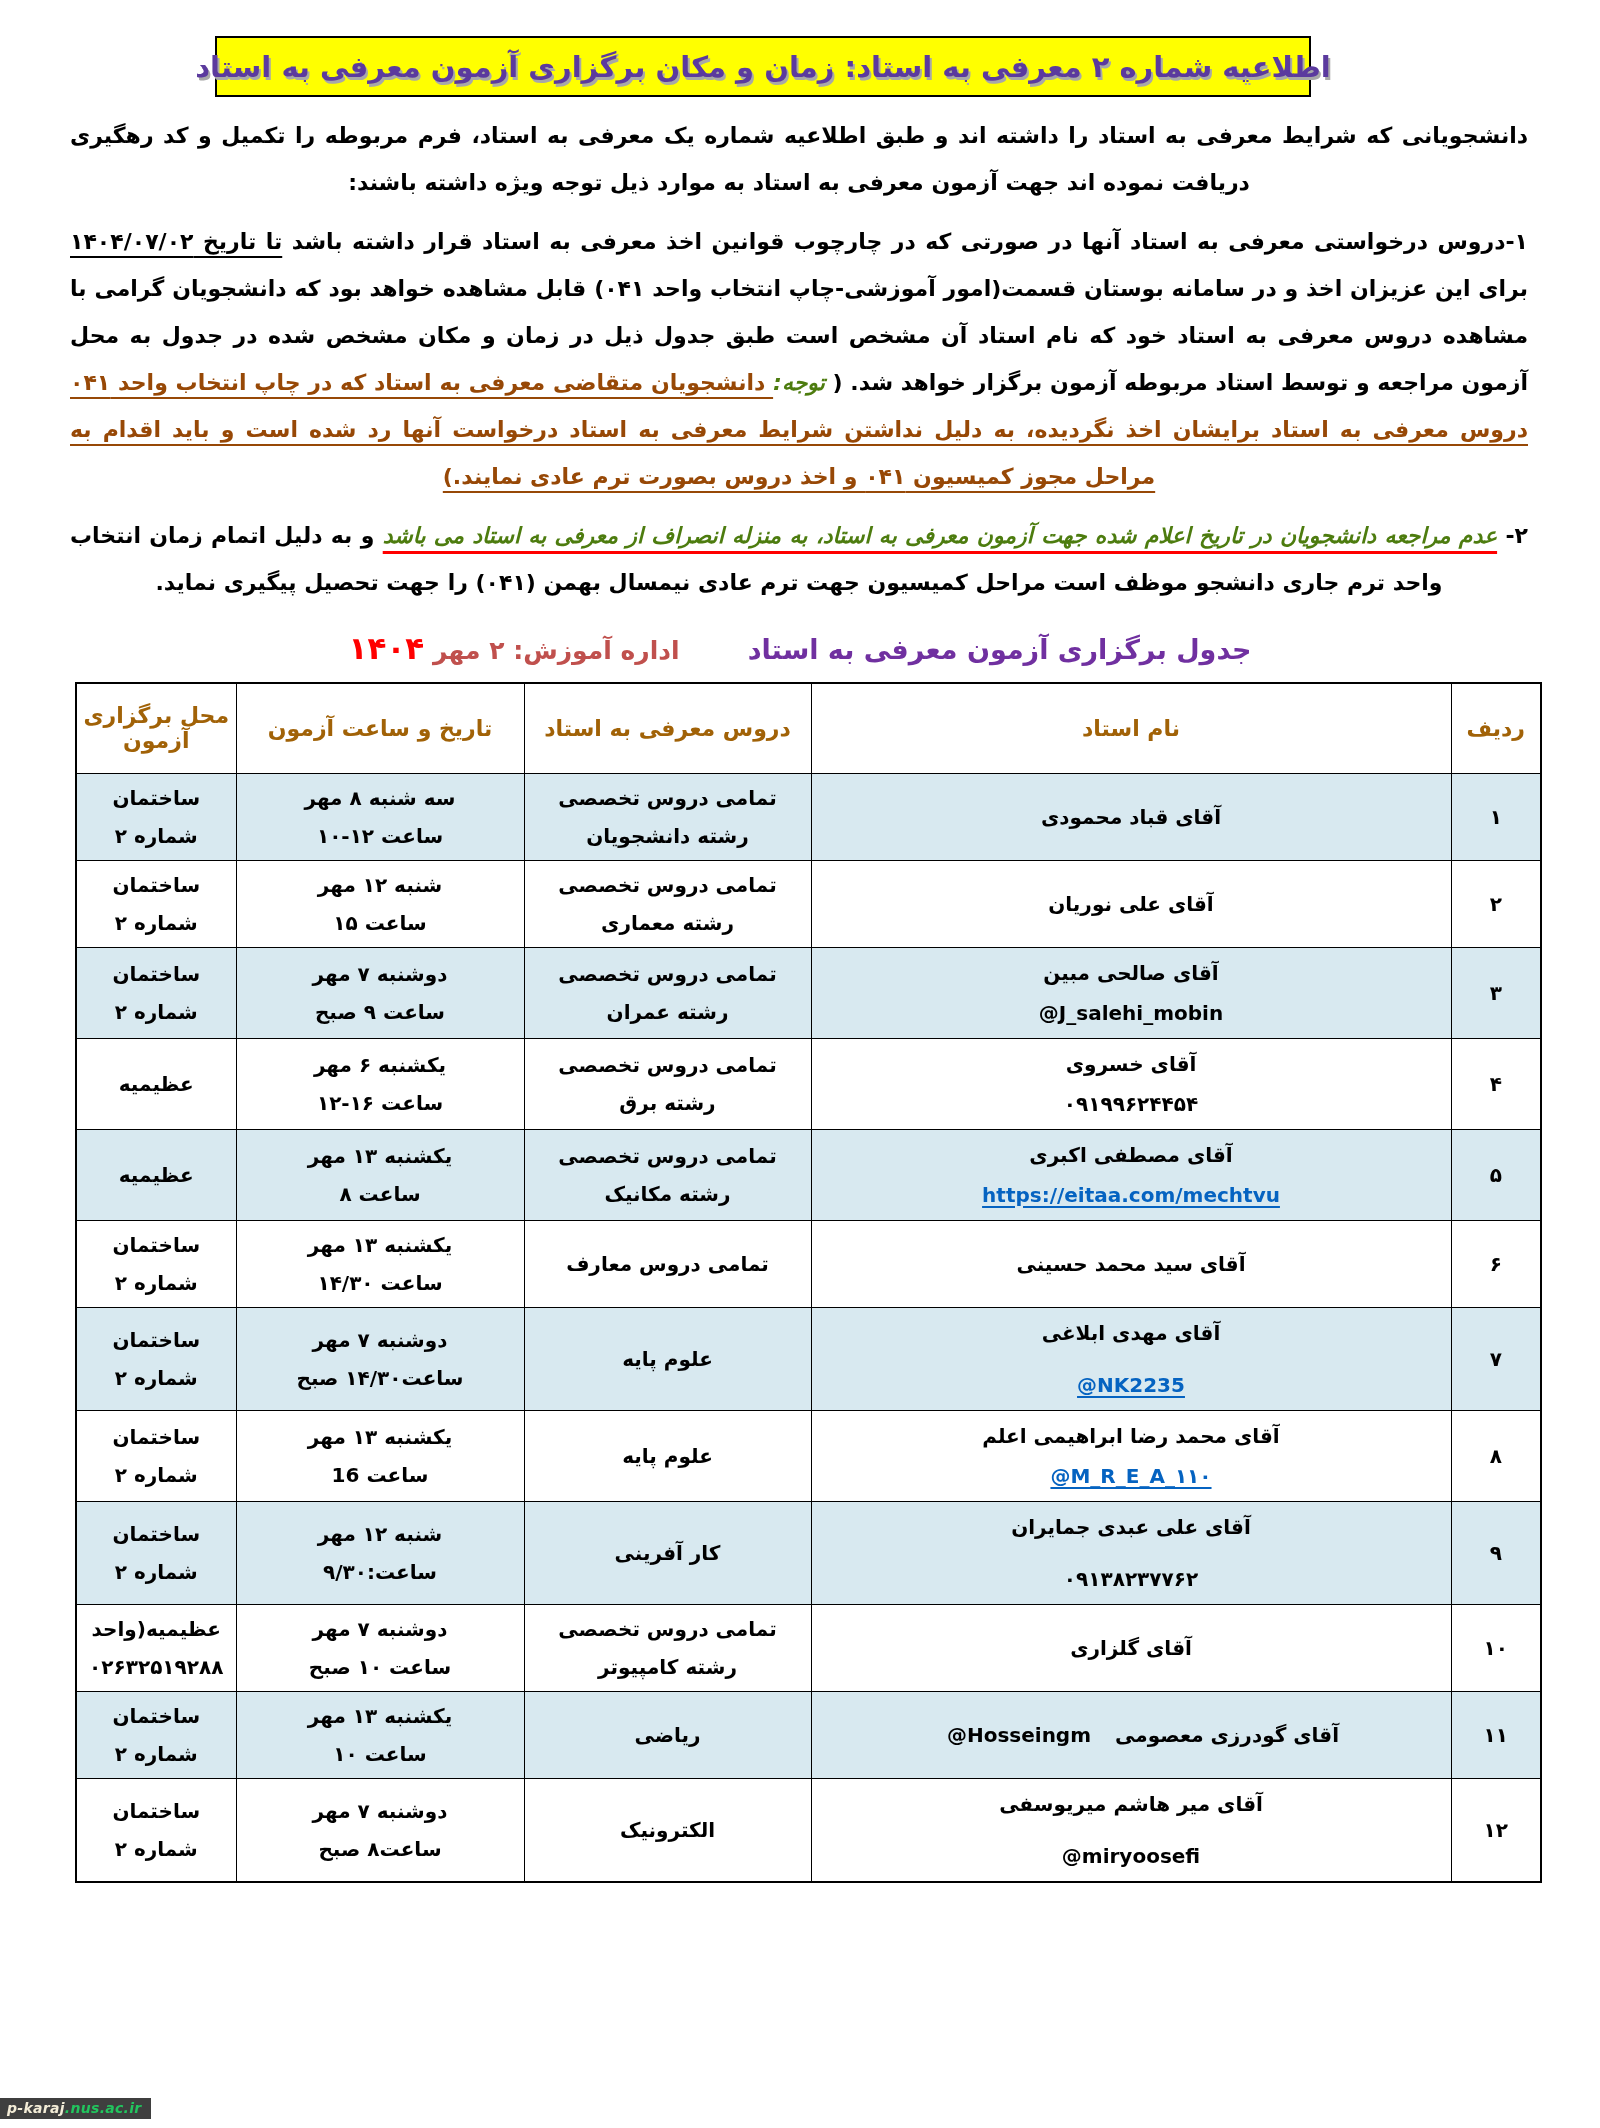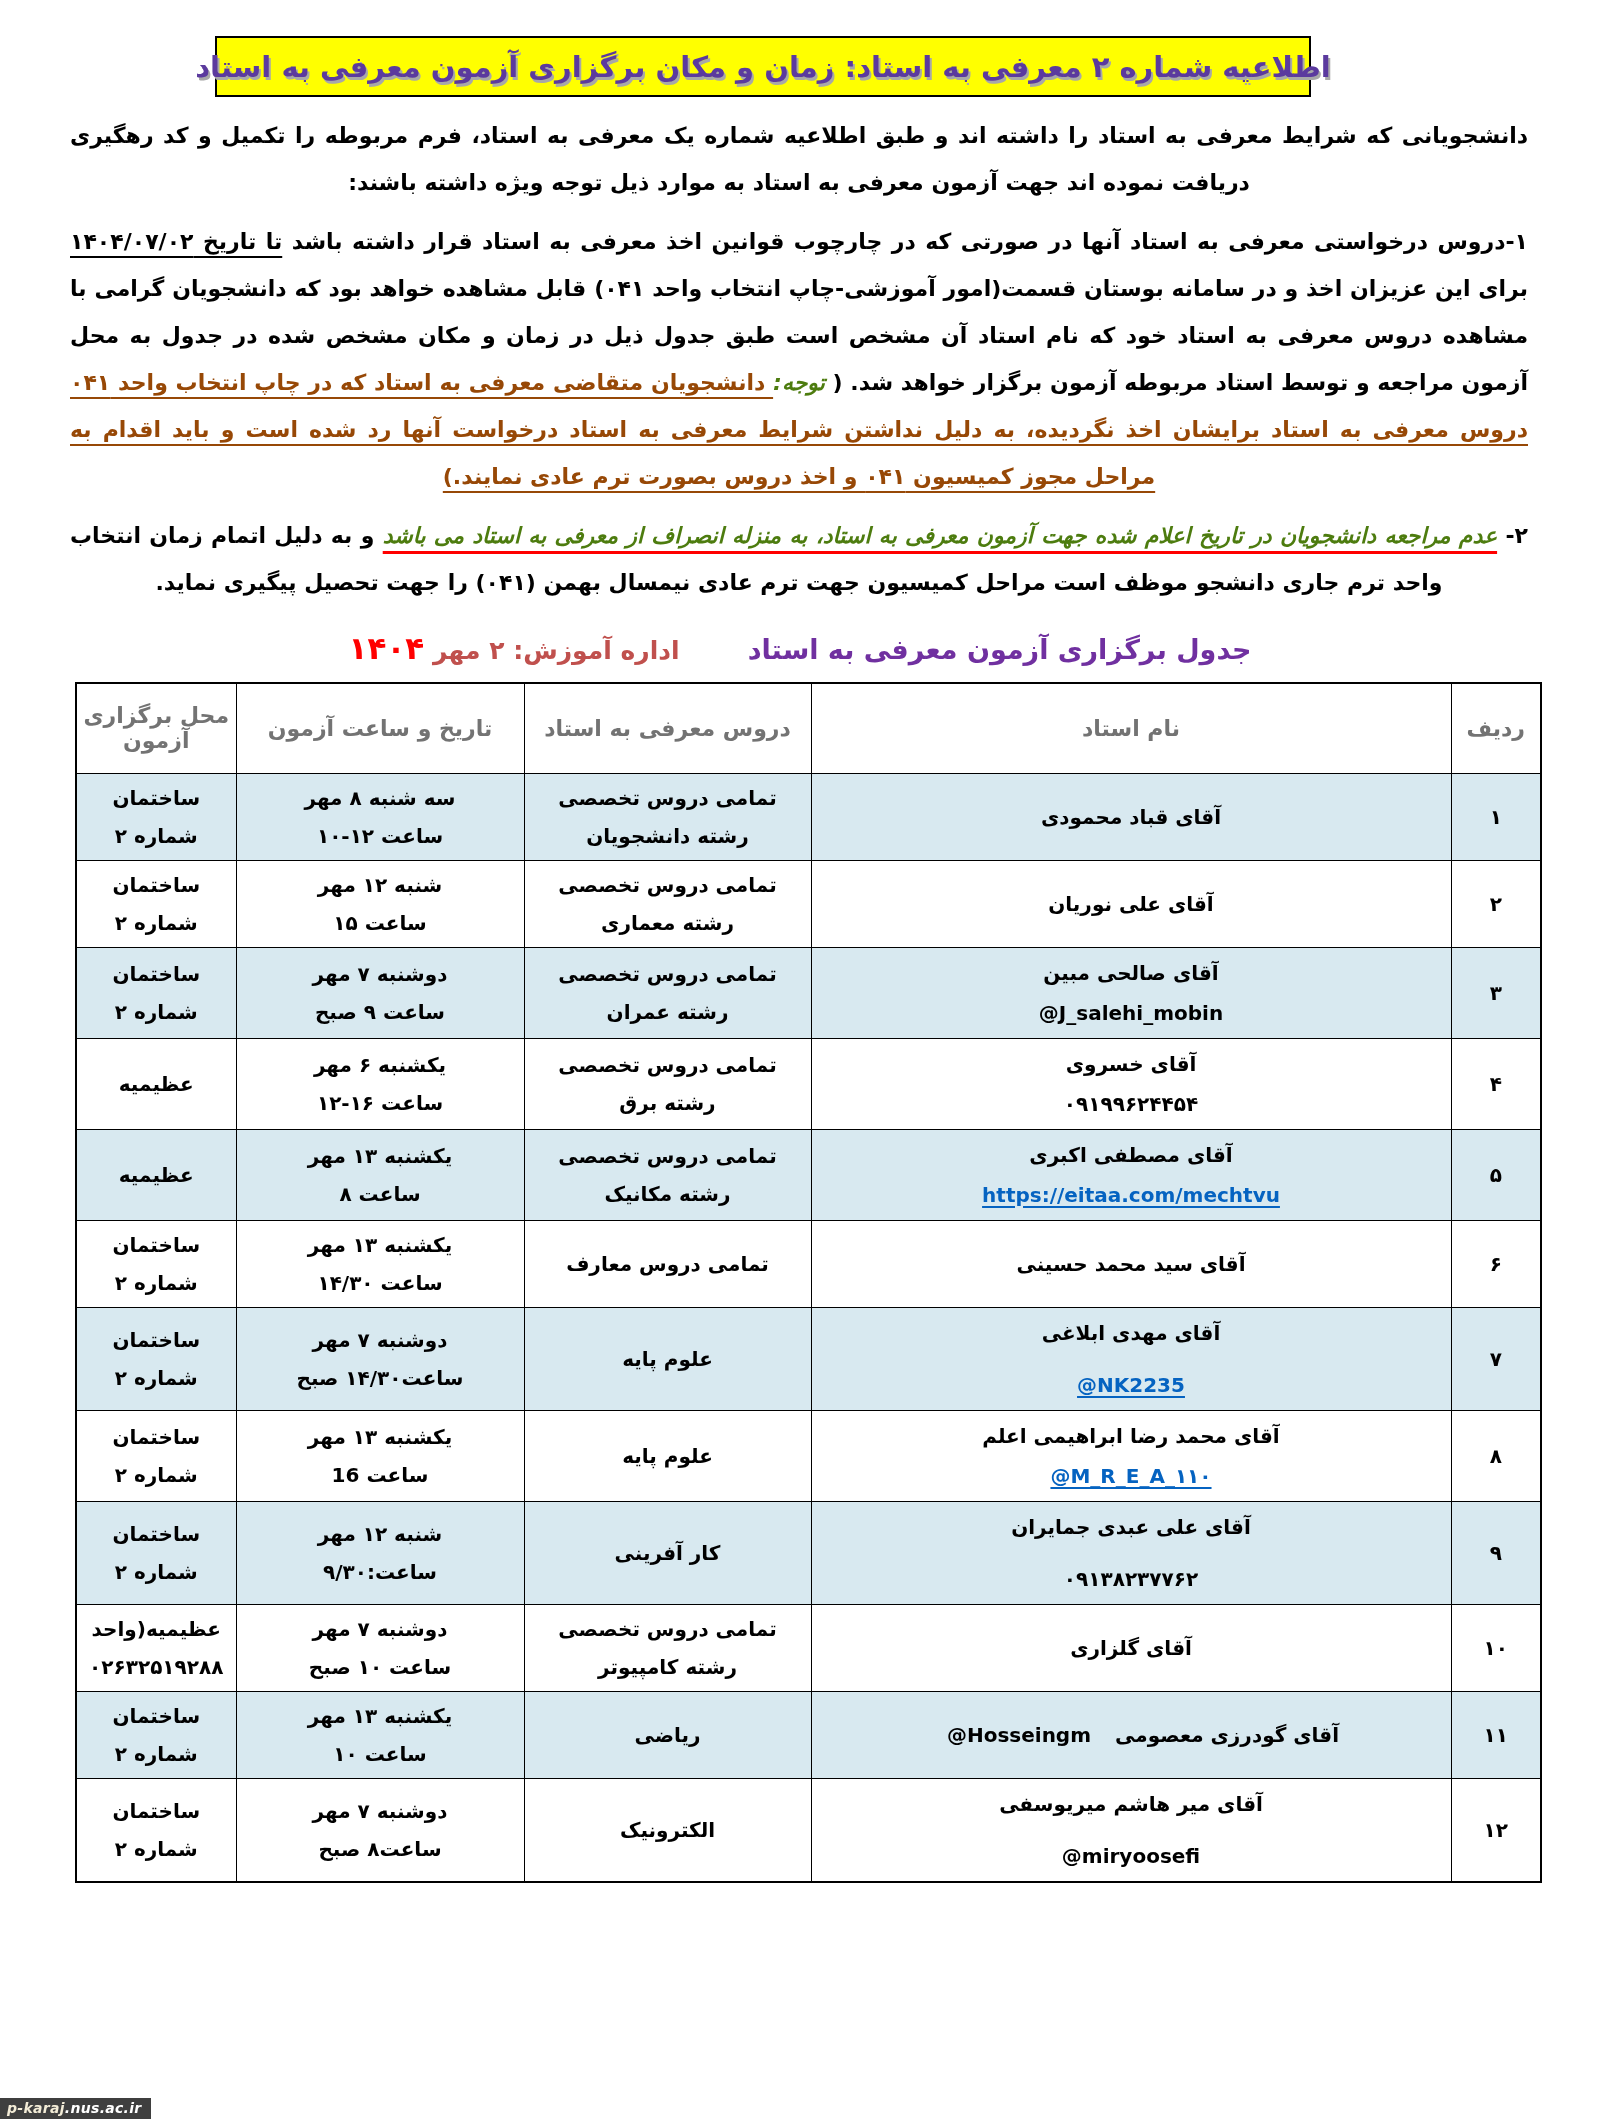--- a/index.html
+++ b/index.html
@@ -27,36 +27,36 @@
   .caption { margin-top:24px; direction:rtl; text-align:center; font-weight:bold; }
   .cap-title { color:#7030A0; font-size:27px; }
   .cap-office { color:#C0504D; font-size:25px; margin-right:68px; }
   .cap-year { color:#ff0000; font-size:31px; }
 
   
   table.exam { border-collapse:collapse; width:1465px; table-layout:fixed;
                direction:rtl; margin:16px 60px 0 75px; border:2.5px solid #000; }
   .exam th, .exam td { border:1.5px solid #000; text-align:center; vertical-align:middle;
                padding:5px 6px; overflow:hidden; }
-  .exam thead th { color:#737373; font-size:22px; font-weight:bold; height:90px; background:#fff; }
+  .exam thead th { color:#a16207; font-size:22px; font-weight:bold; height:90px; background:#fff; }
   .exam td { font-size:20px; font-weight:bold; color:#000; line-height:38px; }
   tr.alt { background:#d8e9f0; }
   .cell-line { line-height:38px; }
   .prof-name { line-height:40px; }
   .handle-inline { margin:0 24px; font-size:20px; }
   .prof-extra { line-height:40px; direction:ltr; }
   .prof-extra.link { color:#0563C1; text-decoration:underline; text-underline-offset:4px; }
   .prof-extra.gap { margin-top:12px; }
 
   
   .watermark { position:absolute; left:0; top:2098px; background:#3f3f3f;
                font-size:14px; font-style:italic; font-weight:bold; padding:2px 9px 3px 7px;
                letter-spacing:0.3px; }
   .watermark .site { color:#f3ecd7; }
-  .watermark .domain { color:#ffffff; }
+  .watermark .domain { color:#22c55e; }
 </style>
 </head>
 <body>
 
 <div class="page">
 
   <div class="banner">
     <span class="banner-text">اطلاعیه شماره ۲ معرفی به استاد: زمان و مکان برگزاری آزمون معرفی به استاد</span>
   </div>
 

